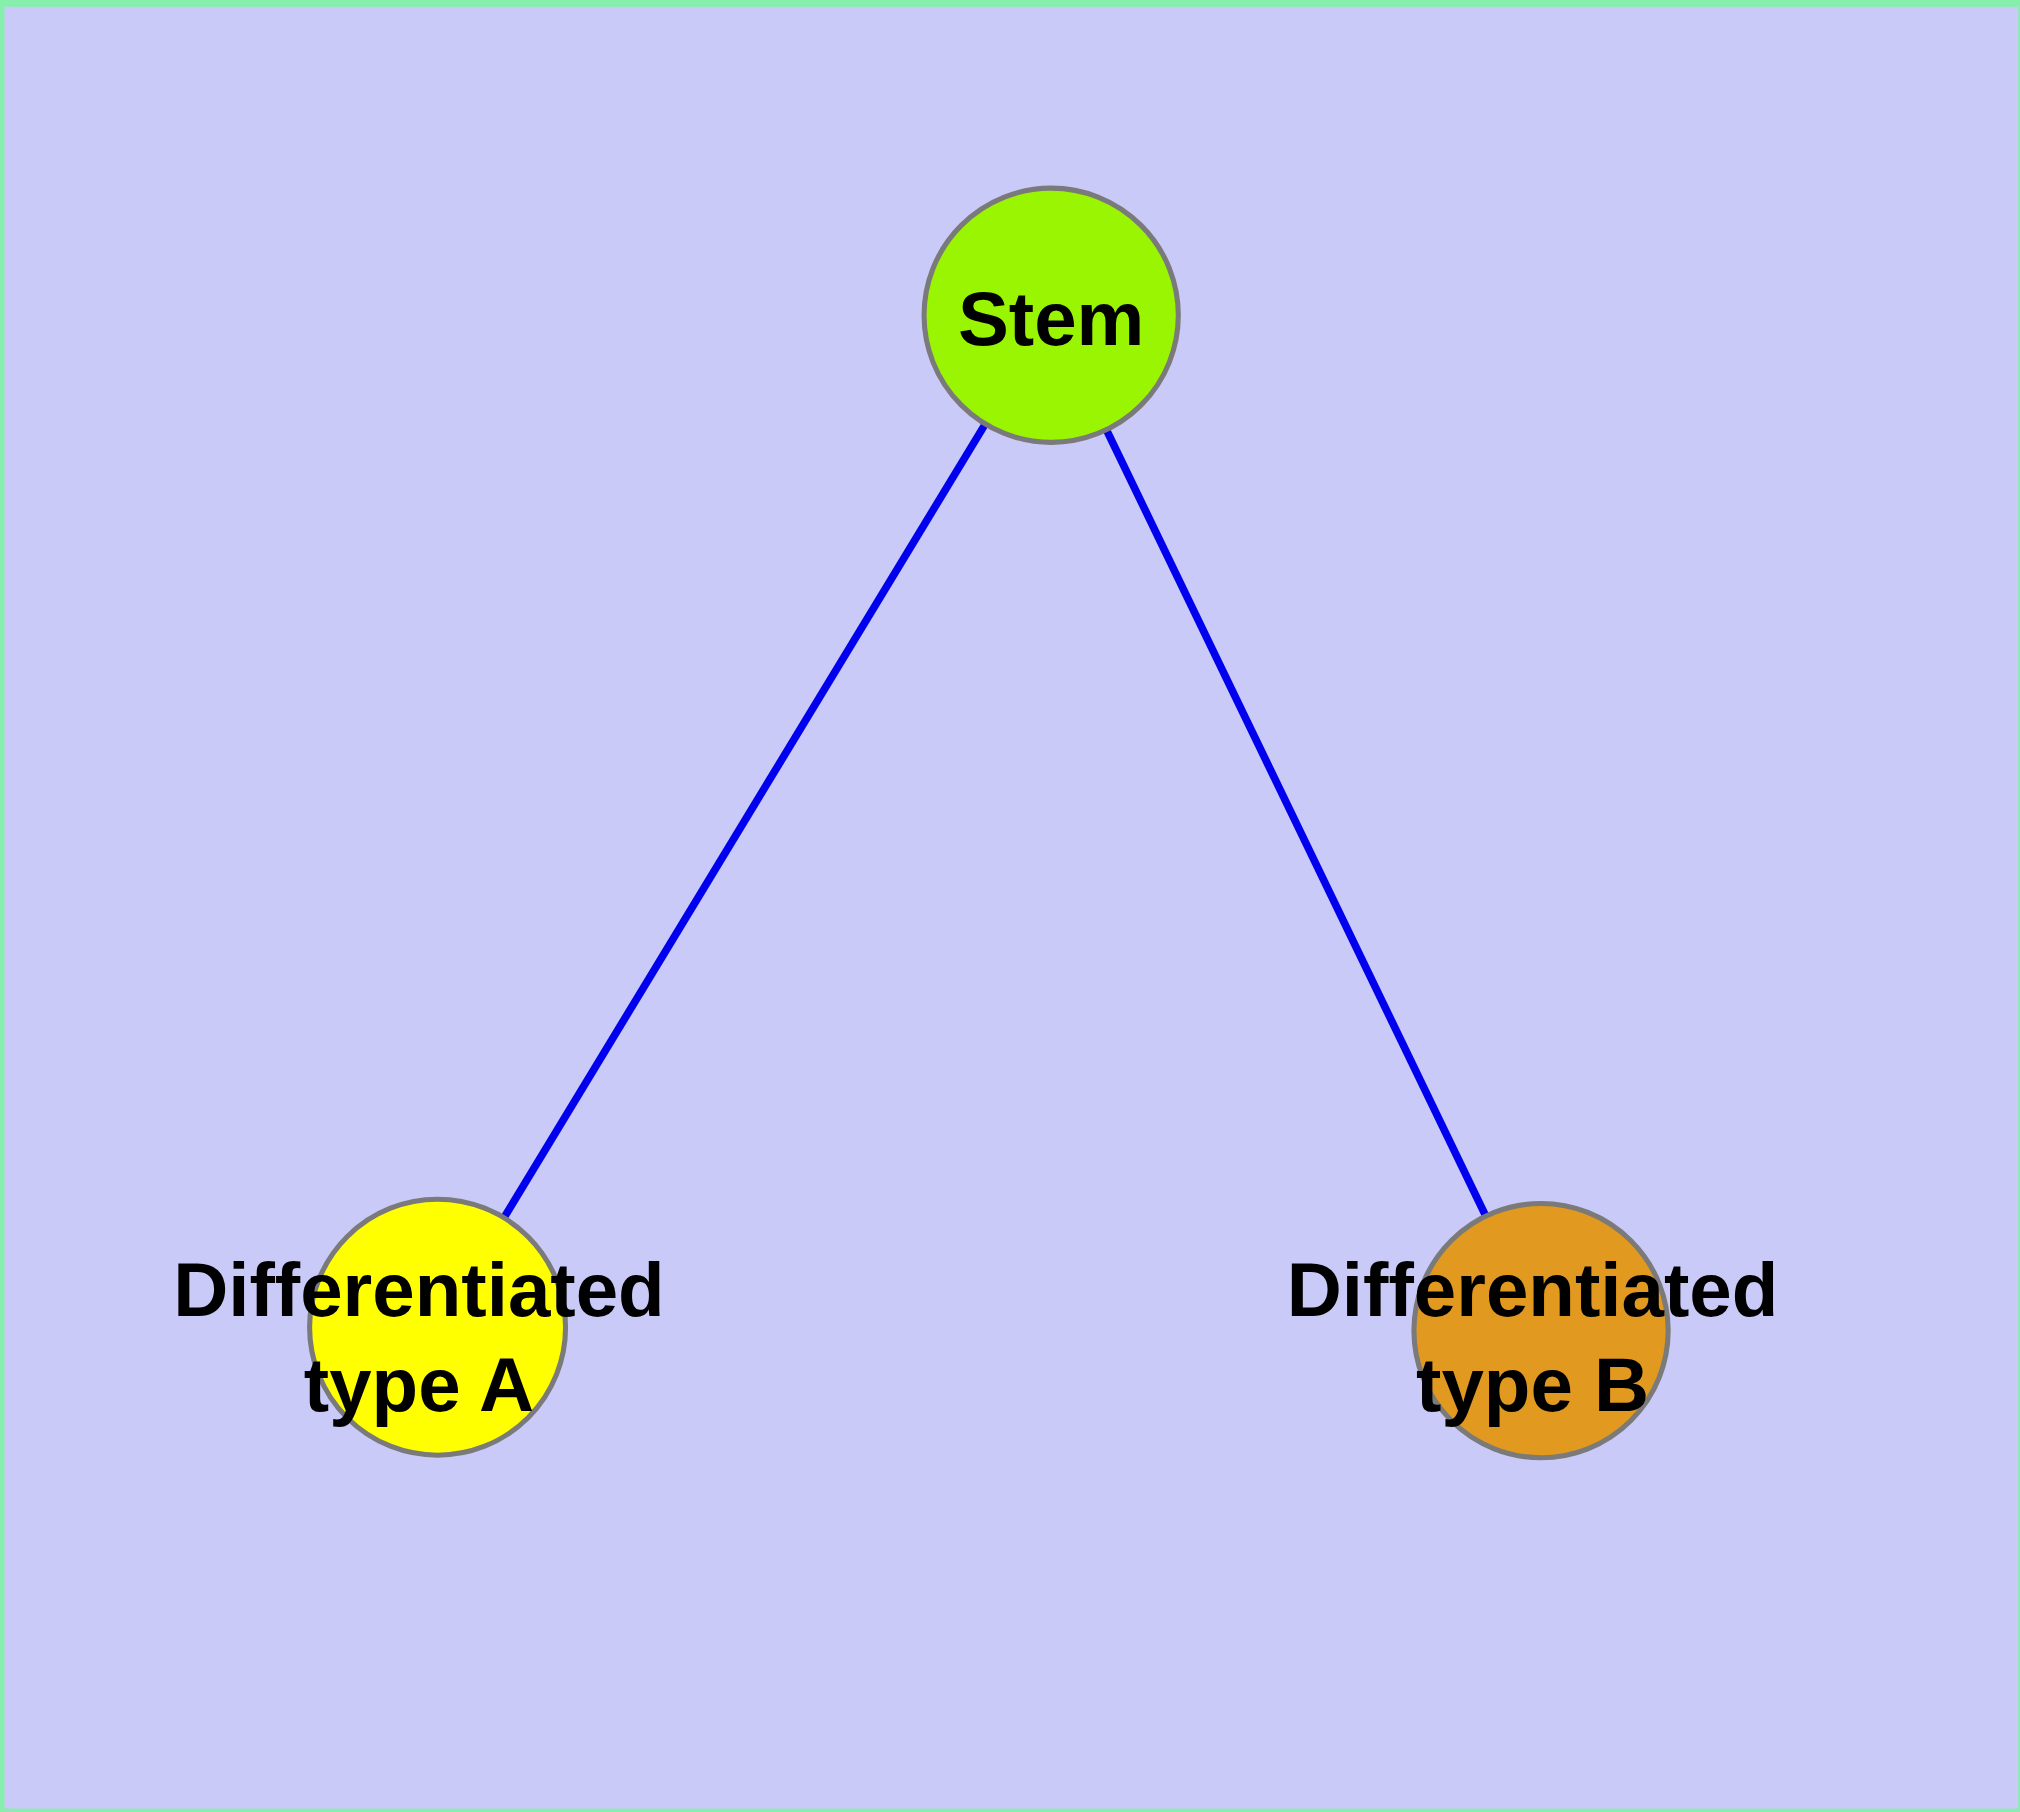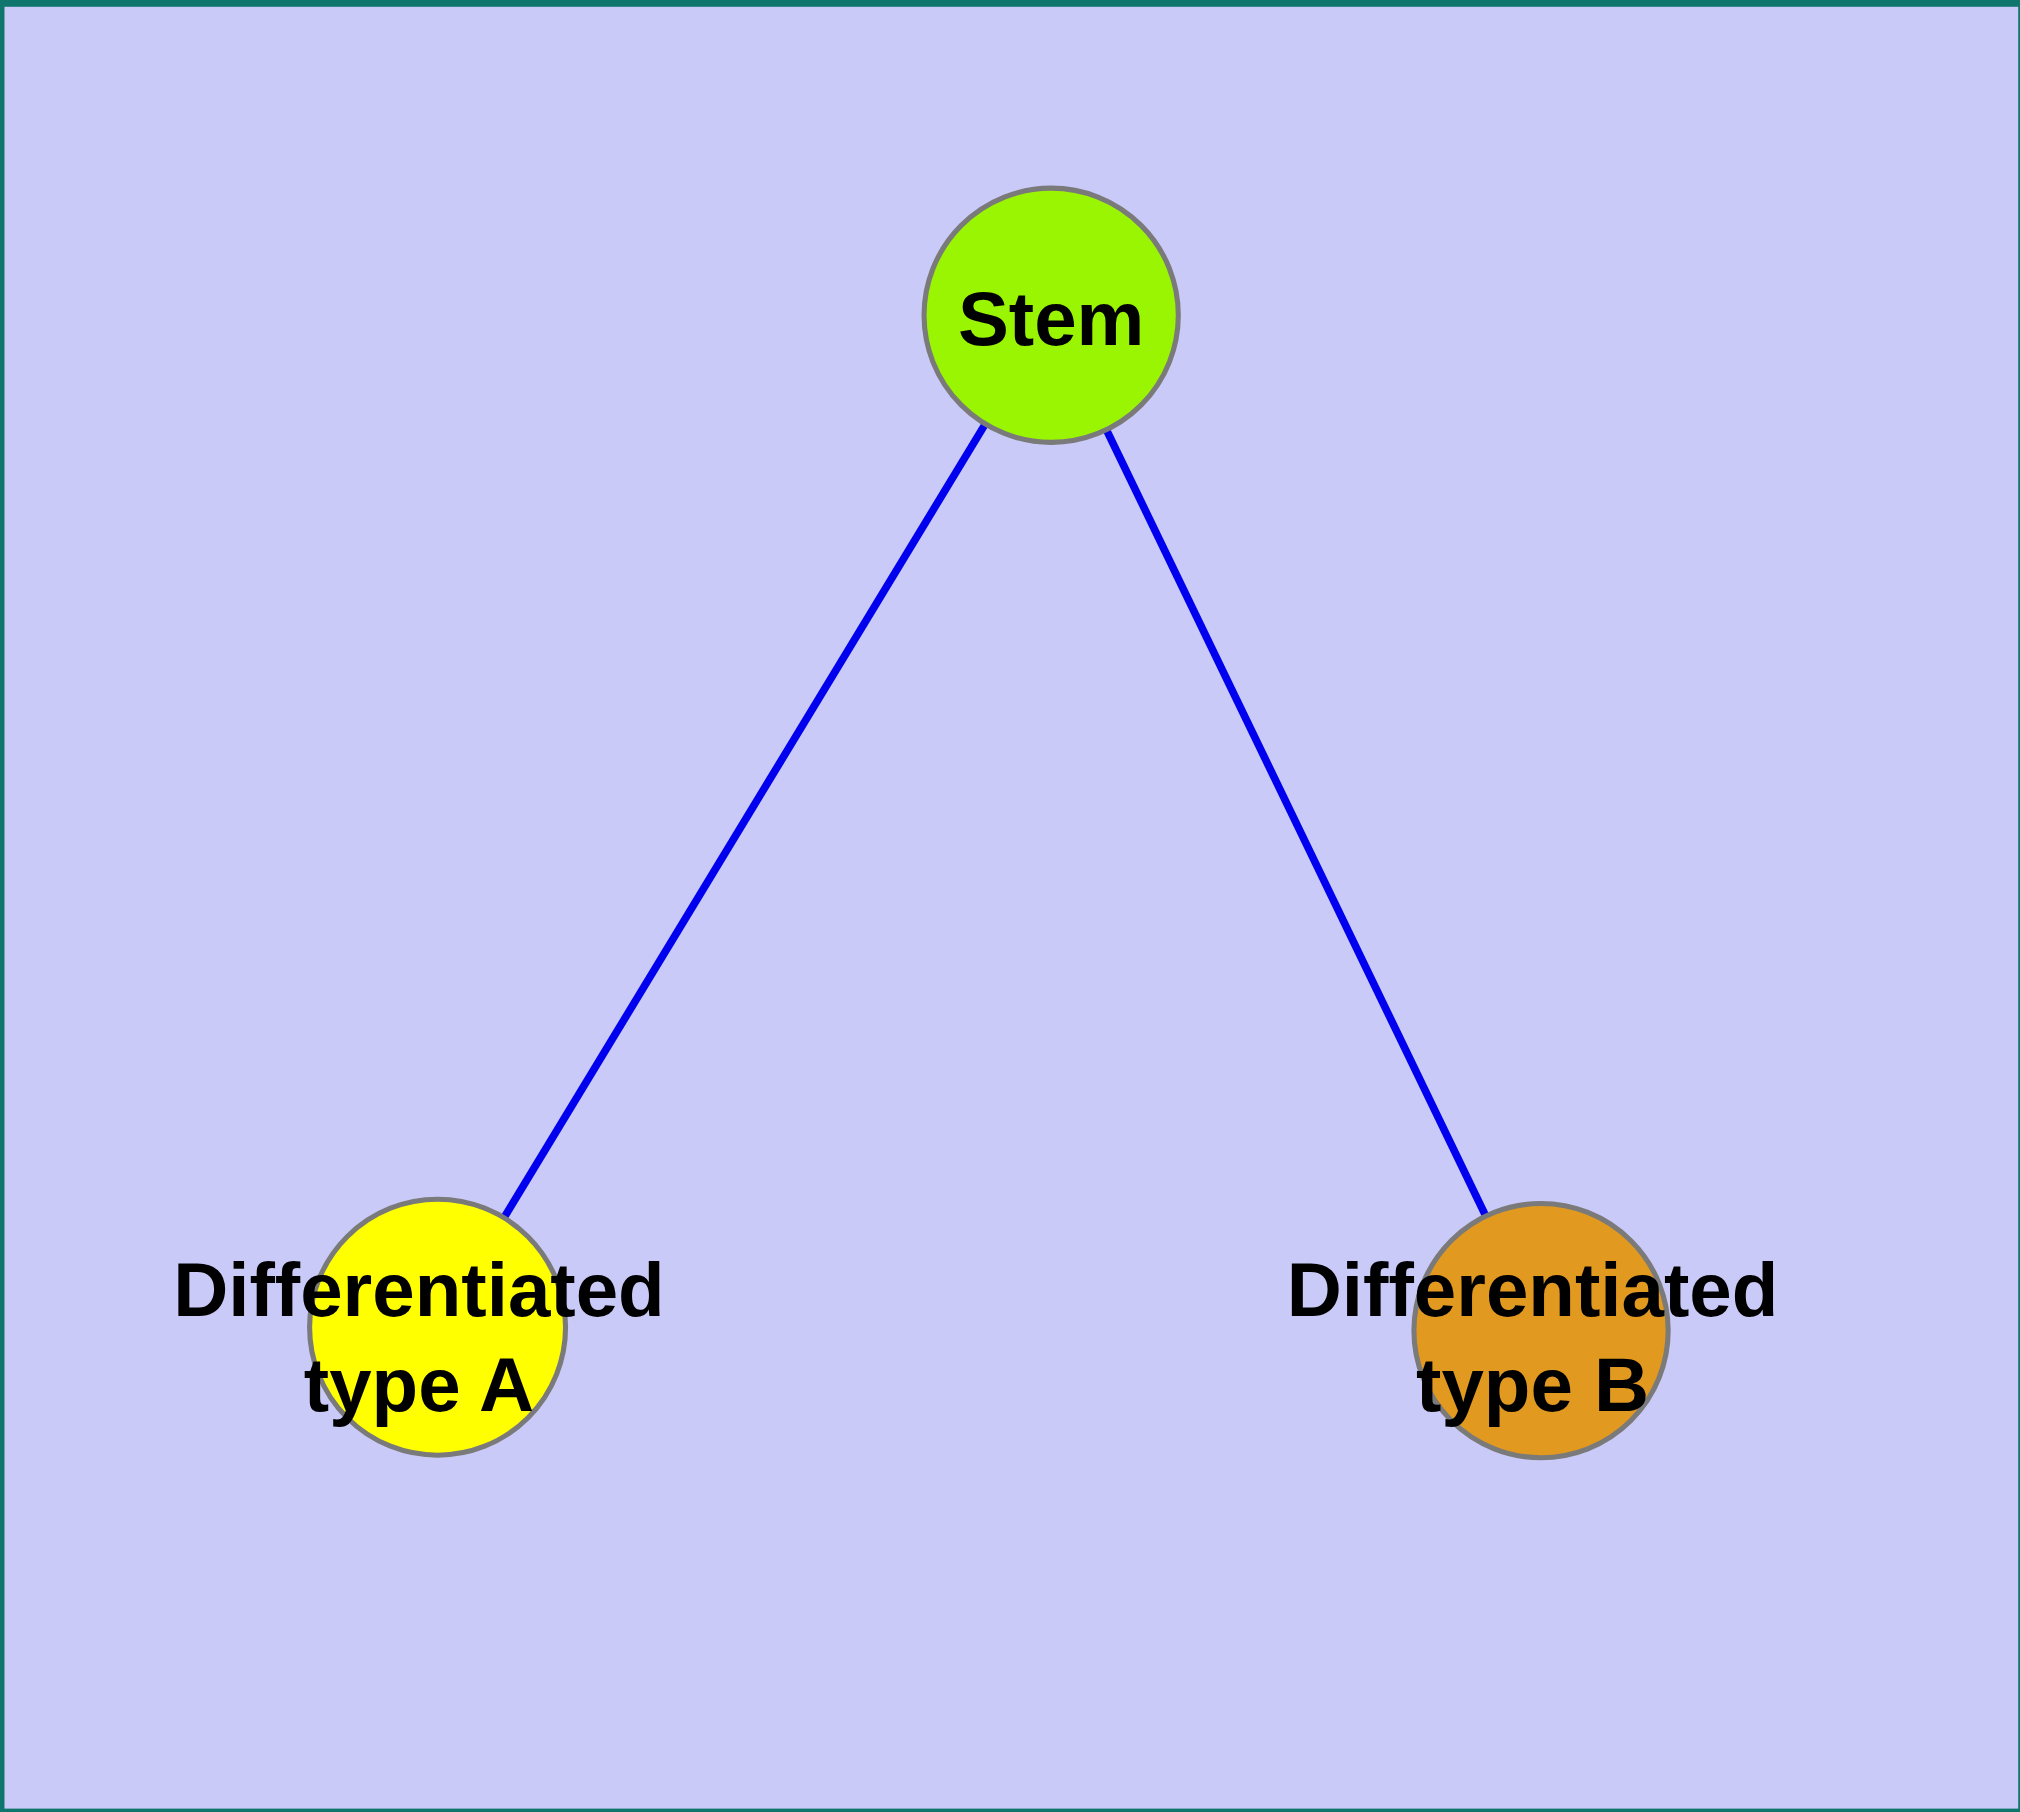--- a/index.html
+++ b/index.html
@@ -4,21 +4,21 @@
 <style>
   html, body {
     margin: 0;
     padding: 0;
     background: #ffffff;
   }
   .canvas {
     position: relative;
     width: 2021px;
     height: 1812px;
-    background: #0f766e;
+    background: #86efac;
     overflow: hidden;
   }
   svg.graph {
     display: block;
     width: 2021px;
     height: 1812px;
   }
   .edge {
     fill: none;
     stroke-width: 9;

